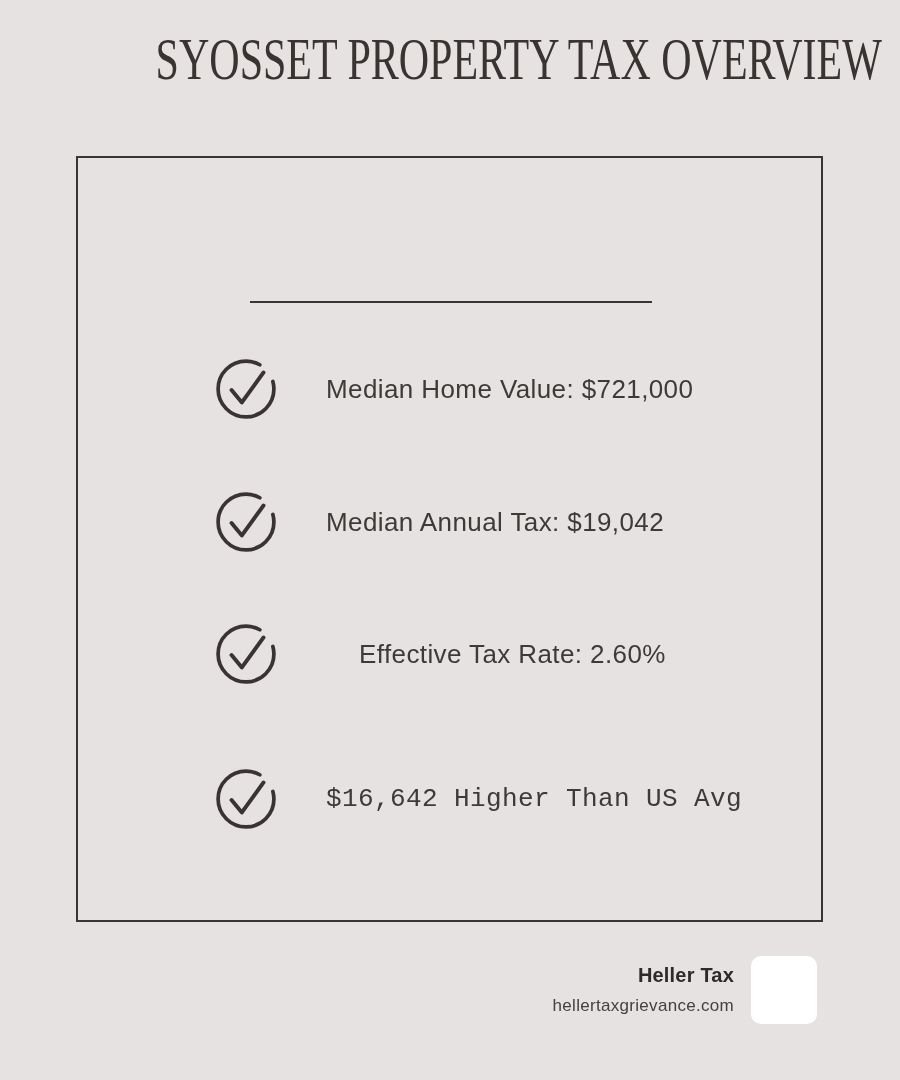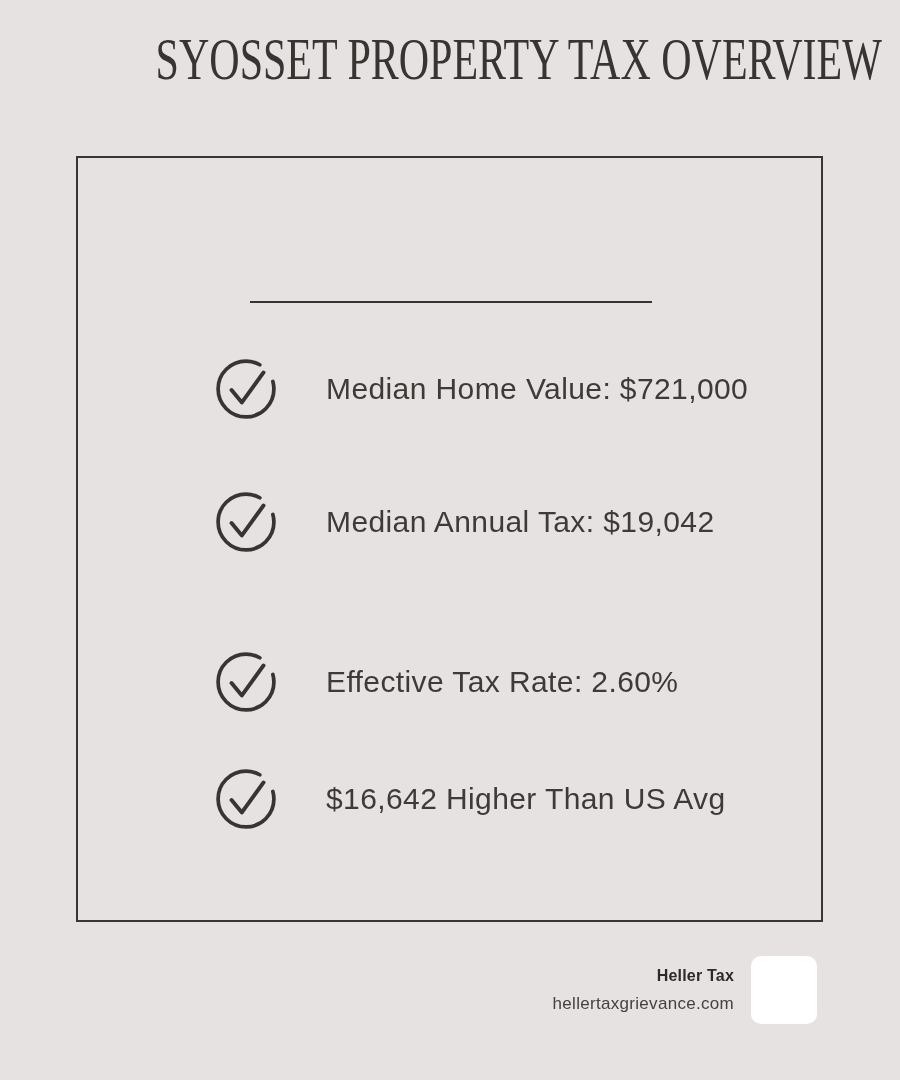--- a/index.html
+++ b/index.html
@@ -52,51 +52,51 @@
   
   .row {
     position: absolute;
     left: 137px;
     height: 62px;
     display: flex;
     align-items: center;
   }
   .row-1 { top: 200px; }
   .row-2 { top: 333px; justify-content: flex-end; }
-  .row-3 { top: 493px; }
-  .row-4 { top: 610px; }
+  .row-3 { top: 465px; gap: 33px; }
+  .row-4 { top: 610px; font-family: Liberation Mono, monospace; }
   .check-icon {
     width: 62px;
     height: 62px;
     flex: none;
     margin-right: 49px;
     color: var(--ink, #393432);
   }
   .check-icon svg { display: block; width: 62px; height: 62px; }
   .row-label {
-    font-size: 30px;
+    font-size: 26px;
     letter-spacing: 0.4px;
     color: var(--item-text, #3e3a38);
     white-space: nowrap;
   }
 
   
   .footer {
     position: absolute;
     top: 956px;
     right: 83px;
     display: flex;
     align-items: center;
   }
   .footer-text {
     text-align: right;
     margin-right: 17px;
   }
   .brand {
-    font-size: 16px;
+    font-size: 20px;
     font-weight: bold;
     letter-spacing: 0.2px;
     color: var(--footer-ink, #2e2a29);
     margin-bottom: 9px;
   }
   .site {
     font-size: 17px;
     letter-spacing: 0.3px;
     color: var(--footer-sub, #454140);
   }

